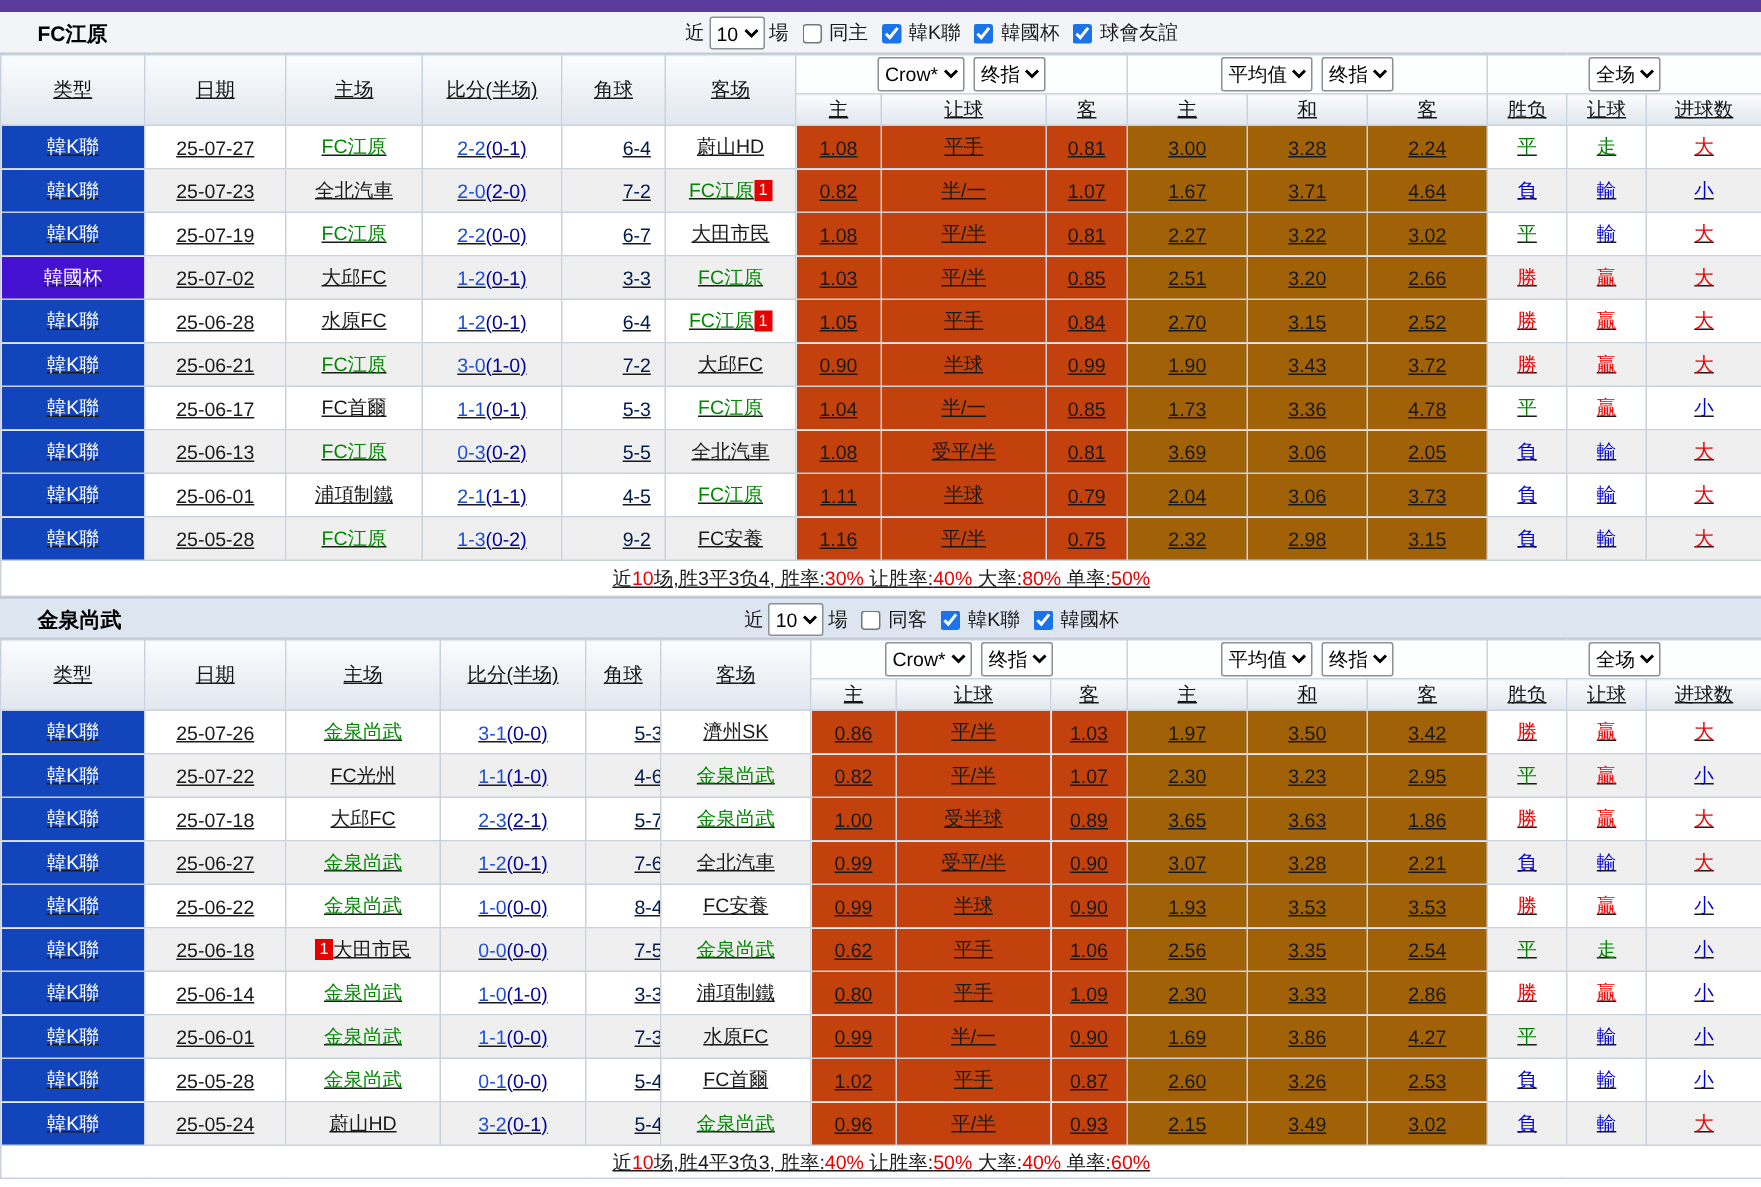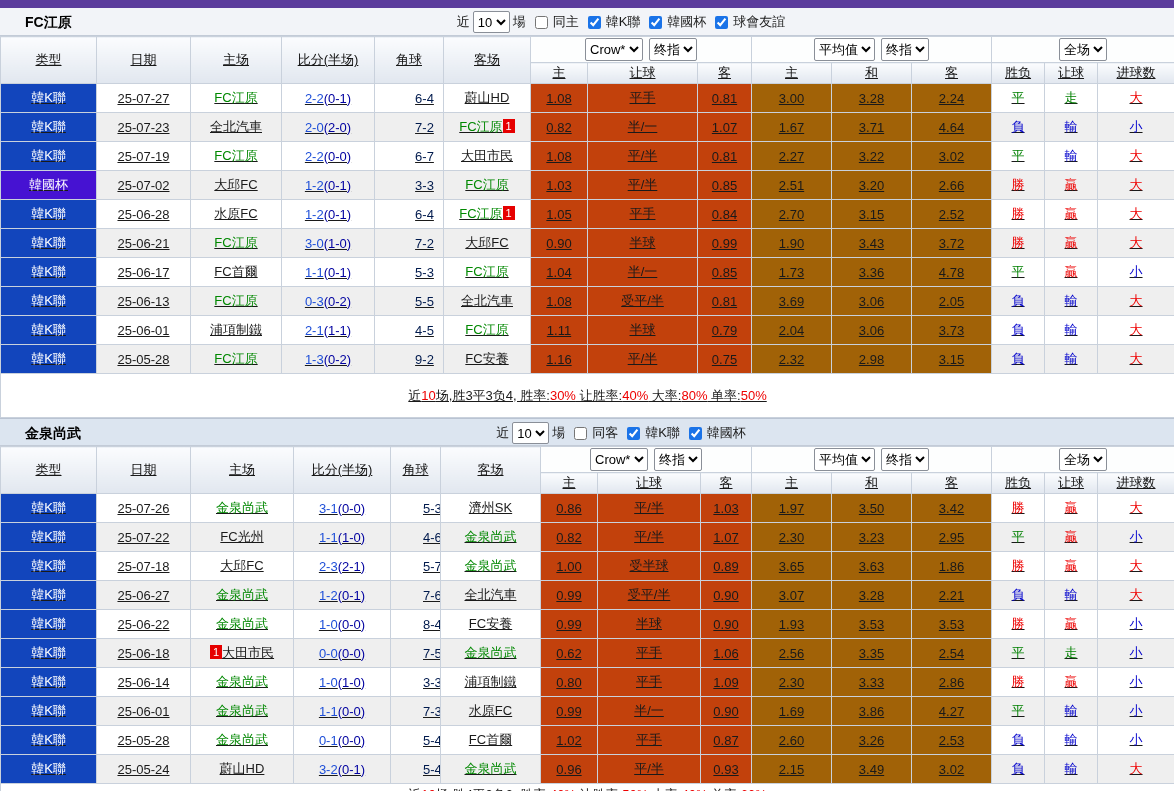--- a/index.html
+++ b/index.html
@@ -27,21 +27,21 @@
   td.lblue, tr.even td.lblue { background:#a16207; }
   td.league { color:#fff; }
   td.league.kleague { background:#1245bc; }
   td.league.cup { background:#4612d2; }
   .team-focus { color:#008800; }
   .ft { color:#1d4ed8; }
   .ht { color:#0000a0; }
   td.corner { color:#001a4d;padding-left:32px; }
   .badge { display:inline-block; background:#e60000; color:#fff; font-size:11px; line-height:14px; padding:0 3px; vertical-align:1px; }
   .res-red { color:#ee0000; } .res-green { color:#008000; } .res-blue { color:#0000cc; }
-  tfoot td { height:44px; background:#fff; text-align:center; font-size:13px; }
+  tfoot td { height:24px; background:#fff; text-align:center; font-size:13px; }
   tfoot .seg-r { color:#ee0000; }
 </style>
 </head>
 <body>
 
 <div class="topbar"></div>
 
 <div class="block">
   <div class="titlebar t1">
     <span class="block-title">FC江原</span>

